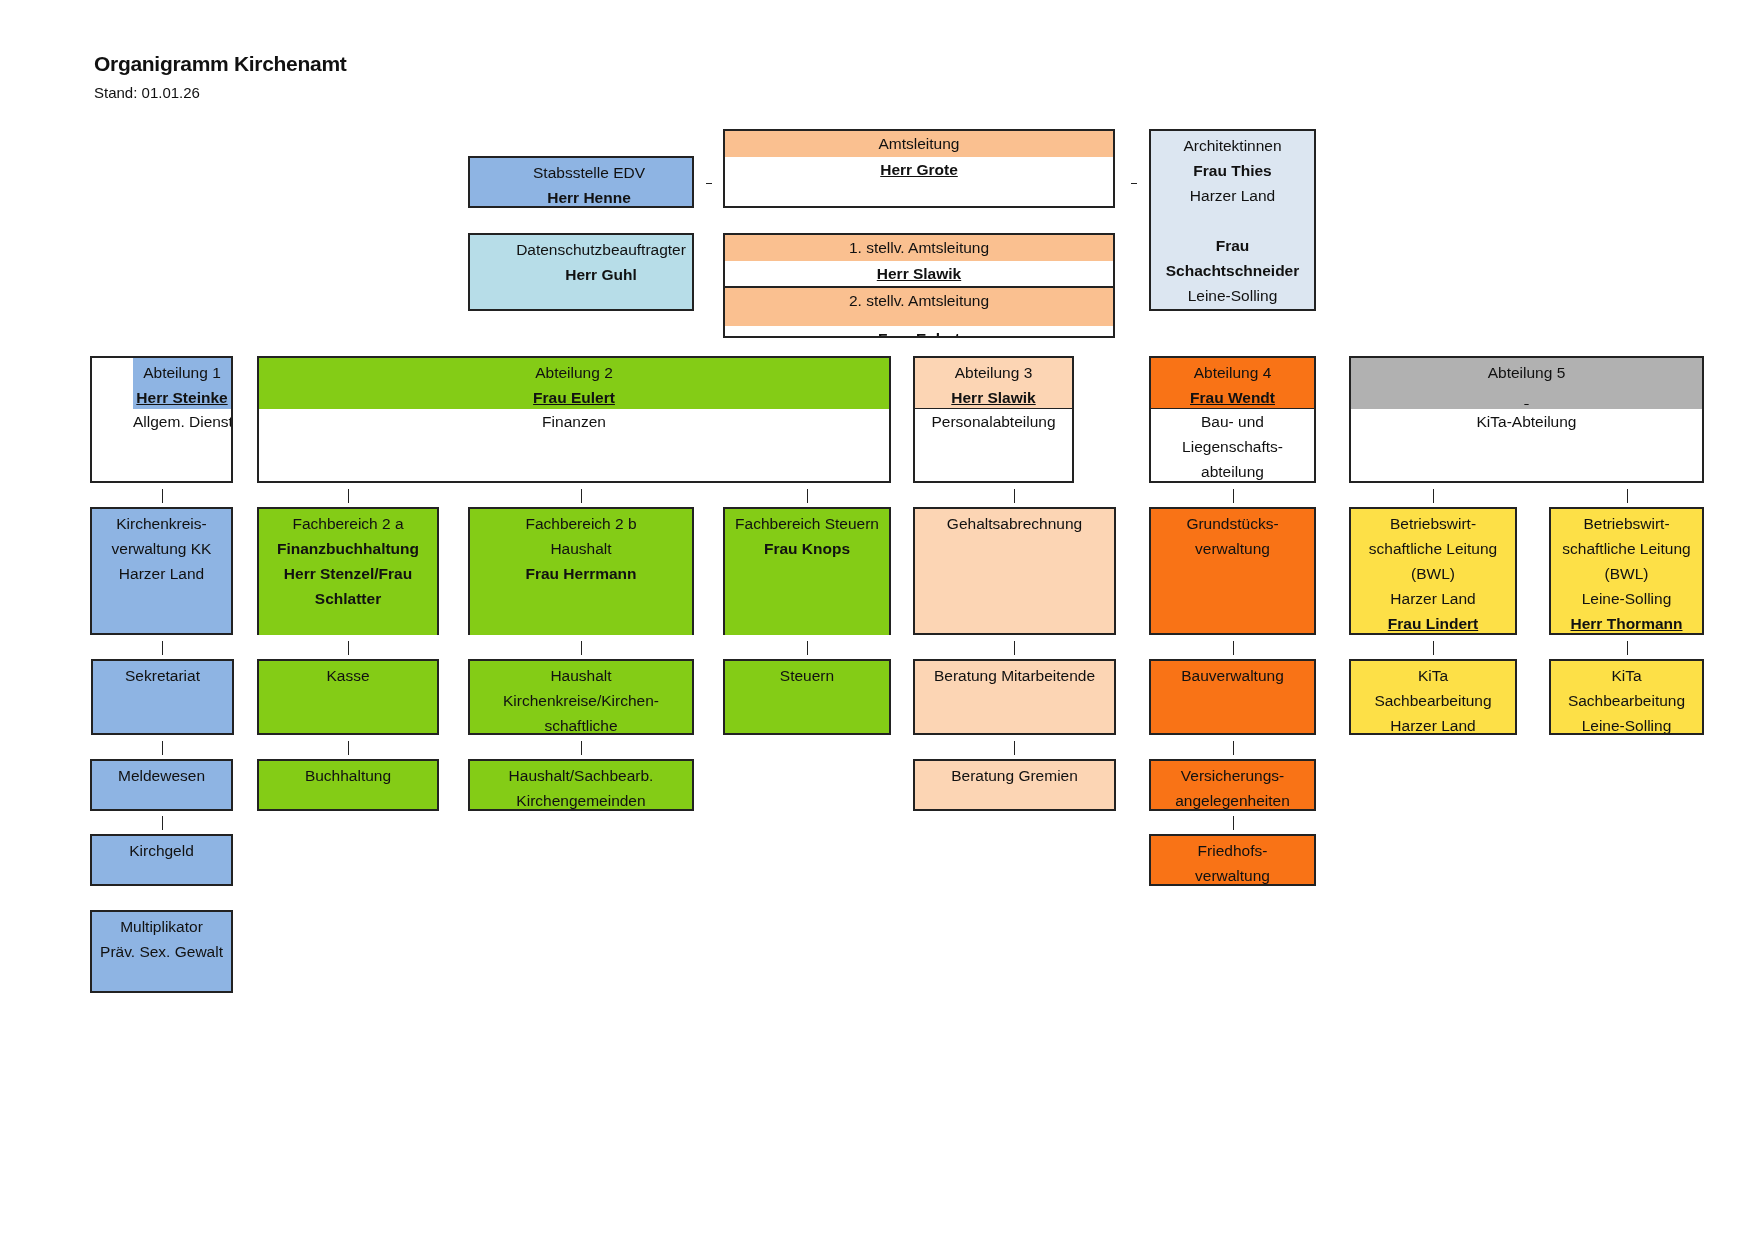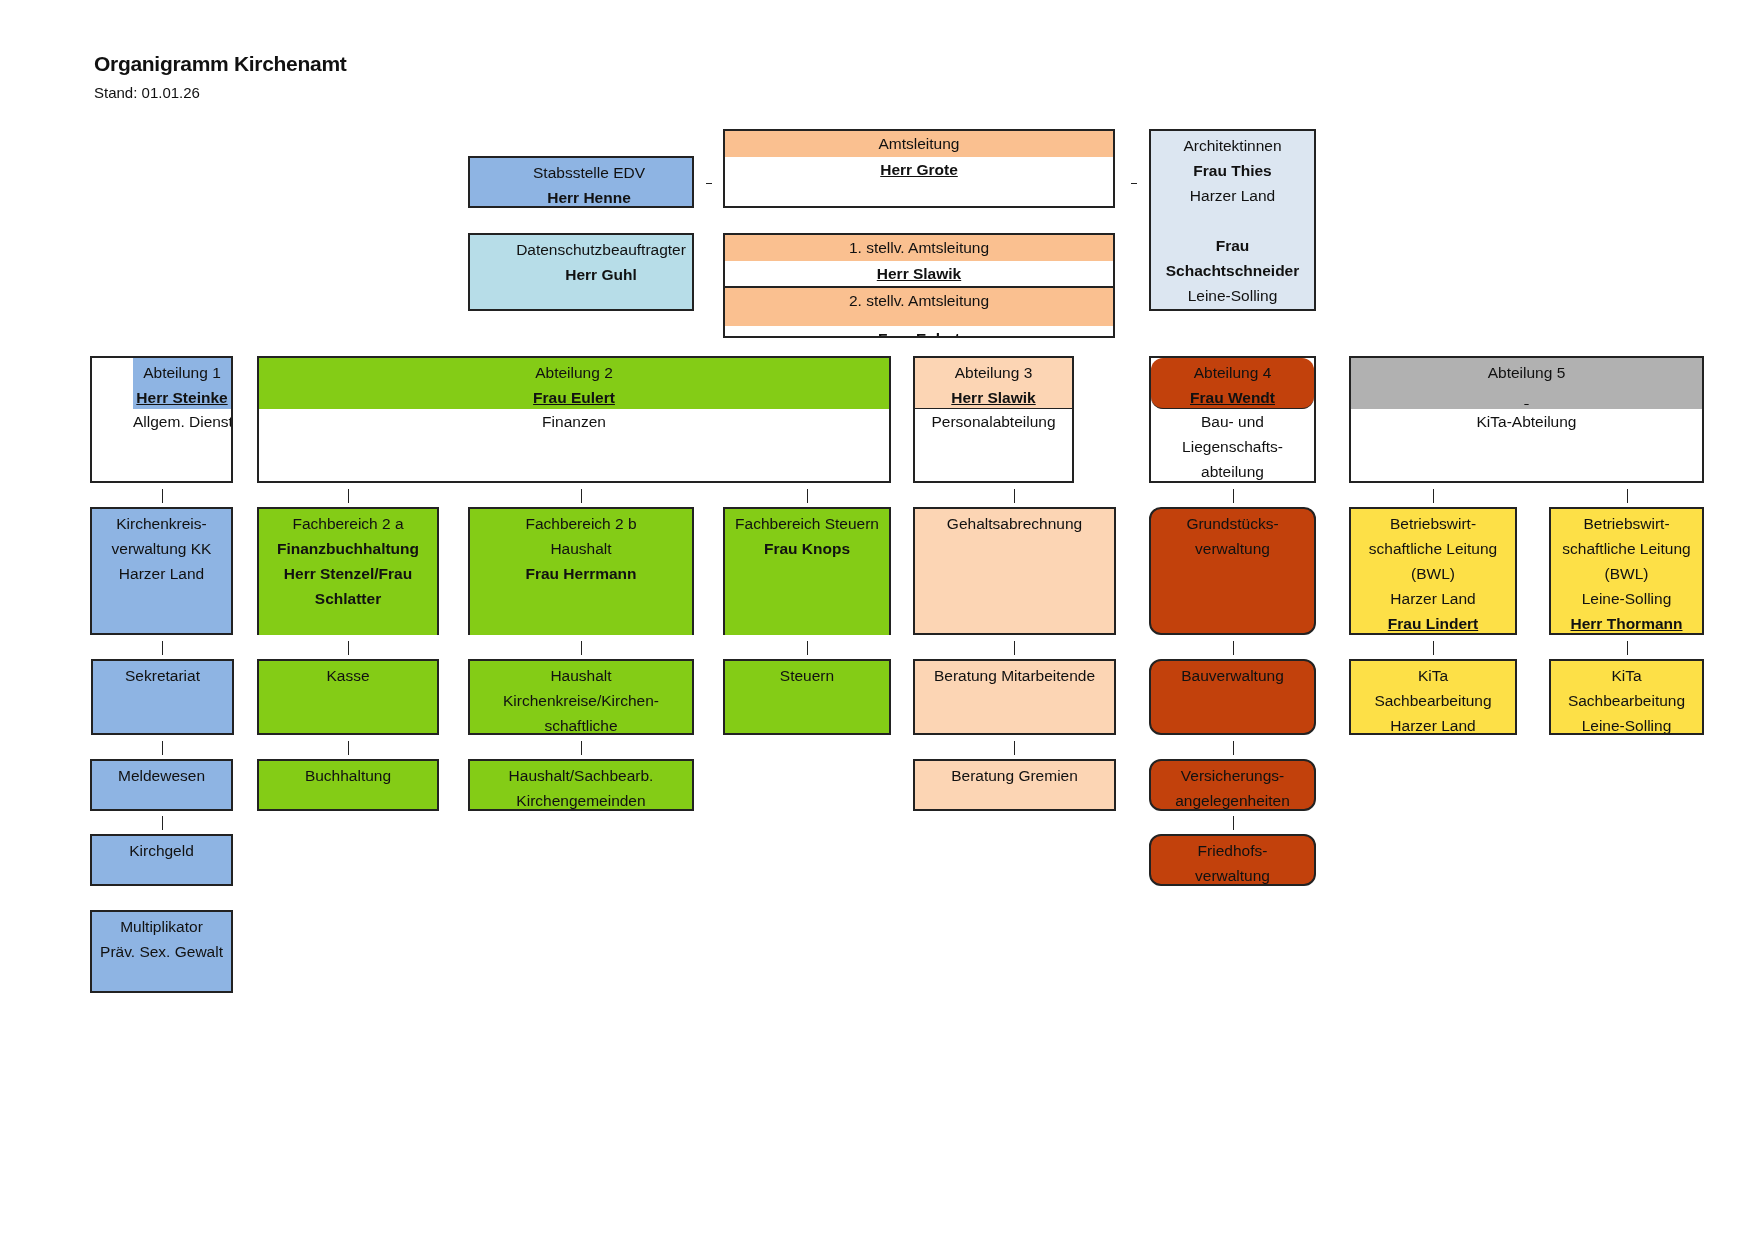--- a/index.html
+++ b/index.html
@@ -10,21 +10,21 @@
   .box .band{display:block;}
   .box .line{display:block;white-space:nowrap;}
   .b{font-weight:bold;}
   .u{text-decoration:underline;}
   .blue{background:#8eb4e3;}
   .lblue{background:#b7dde8;padding-left:40px;}
   .gray-blue{background:#dce6f1;}
   .orange{background:#fac090;}
   .peach{background:#fcd5b4;}
   .green{background:#84cc16;}
-  .pink{background:#c2410c;border-radius:12px;}
+  .pink{background:#f97316;}
   .lgray{background:#fde047;}
   .dgray{background:#b1b1b1;}
   .white{background:#fff;}
   .conn{position:absolute;width:1px;height:14px;background:#222;}
   .dash{position:absolute;width:6px;height:1px;background:#222;}
   .pad{padding-top:2px;}
 </style>
 </head>
 <body>
 

